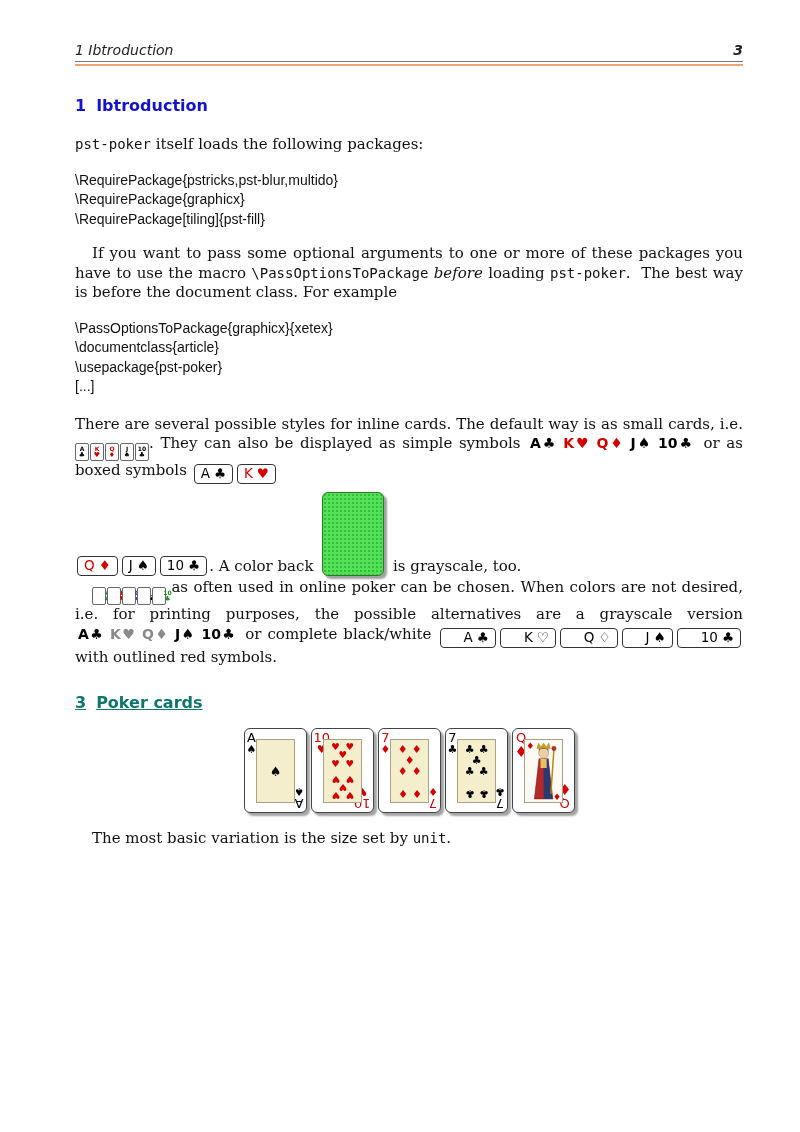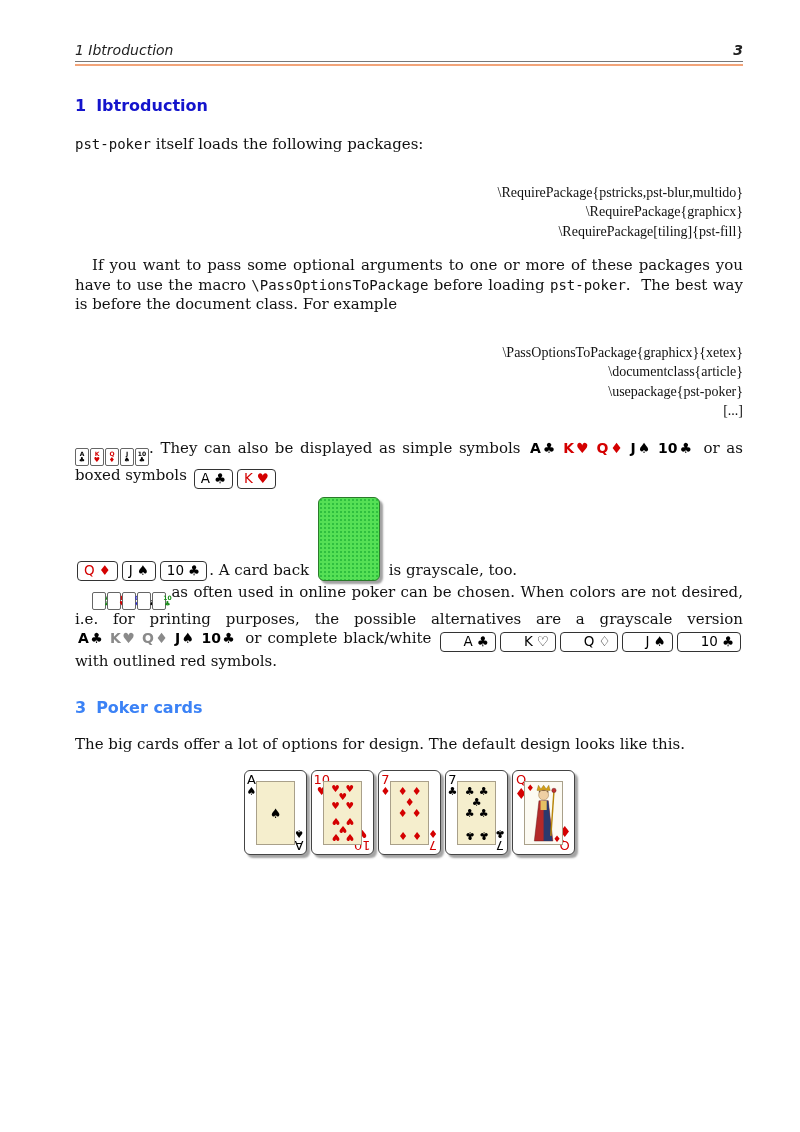--- a/index.html
+++ b/index.html
@@ -25,25 +25,25 @@
   .h3{margin-top:26px;}
   
   .para{line-height:19.5px;margin:0;}
   .just{text-align:justify;}
   .indent{text-indent:17px;}
   .mt20{margin-top:20px;}
   .mt18{margin-top:18px;}
   .mt15{margin-top:15px;}
   .mt16{margin-top:16px;}
   .mono{font-family:"DejaVu Sans Mono", monospace;font-size:14px;}
-  .it{}
+  .it{font-style:italic;}
   .sans{font-family:"DejaVu Sans", sans-serif;font-size:14px;}
   
-  .codeblock{font-family:Liberation Serif, serif;font-size:14px;
-    line-height:19.5px;margin-top:28px;white-space:pre;text-align:right;}
+  .codeblock{font-family:Liberation Sans, sans-serif;font-size:14px;
+    line-height:19.5px;margin-top:16px;white-space:pre;}
   
   .minirow{display:inline-flex;gap:1px;vertical-align:-3px;}
   .minicard{display:inline-flex;flex-direction:column;align-items:center;
     justify-content:center;width:12px;height:16px;background:#fff;
     border:1px solid #666;border-radius:2px;
     font-family:"DejaVu Sans", sans-serif;font-weight:bold;}
   .minicard .mc-rank{font-size:6px;line-height:7px;}
   .minicard .mc-suit{font-size:7px;line-height:7px;}
   
   .sym{font-family:"DejaVu Sans", sans-serif;font-weight:600;font-size:14px;
@@ -108,21 +108,21 @@
 \RequirePackage[tiling]{pst-fill}</div>
 
     <p class="para just indent mt15"><span class="cb-text">If you want to pass some optional arguments to one or more of these packages you have to use the macro </span><span class="mono">\PassOptionsToPackage</span><span class="cb-text"> </span><span class="it">before</span><span class="cb-text"> loading </span><span class="mono">pst-poker</span><span class="cb-text">.  The best way is before the document class. For example</span></p>
 
     <div class="codeblock">\PassOptionsToPackage{graphicx}{xetex}
 \documentclass{article}
 \usepackage{pst-poker}
 [...]</div>
 
 
-    <p class="para just mt18"><span class="minirow">
+    <p class="para just mt18"><span class="cb-text">There are several possible styles for inline cards. The default way is as small cards, i.e. </span><span class="minirow">
           <span class="minicard">
             <span class="mc-rank" style="color: rgb(0, 0, 0);">A</span>
             <span class="mc-suit" style="color: rgb(0, 0, 0);">♣</span>
           </span>
           <span class="minicard">
             <span class="mc-rank" style="color: rgb(212, 0, 0);">K</span>
             <span class="mc-suit" style="color: rgb(212, 0, 0);">♥</span>
           </span>
           <span class="minicard">
             <span class="mc-rank" style="color: rgb(212, 0, 0);">Q</span>
@@ -135,21 +135,21 @@
           <span class="minicard">
             <span class="mc-rank" style="color: rgb(0, 0, 0);">10</span>
             <span class="mc-suit" style="color: rgb(0, 0, 0);">♣</span>
           </span>
         </span><span class="cb-text">. They can also be displayed as simple symbols </span><span class="sym" style="color: rgb(0, 0, 0);">A♣</span><span class="sym" style="color: rgb(212, 0, 0);">K♥</span><span class="sym" style="color: rgb(212, 0, 0);">Q♦</span><span class="sym" style="color: rgb(0, 0, 0);">J♠</span><span class="sym" style="color: rgb(0, 0, 0);">10♣</span><span class="cb-text"> or as boxed symbols </span><span class="boxsym"><span class="bs-rank" style="color: rgb(0, 0, 0);">A</span><span class="bs-suit" style="color: rgb(0, 0, 0);">♣</span></span><span class="boxsym"><span class="bs-rank" style="color: rgb(212, 0, 0);">K</span><span class="bs-suit" style="color: rgb(212, 0, 0);">♥</span></span></p>
 
     <div class="cardback-row">
         <span class="boxsym"><span class="bs-rank" style="color: rgb(212, 0, 0);">Q</span><span class="bs-suit" style="color: rgb(212, 0, 0);">♦</span></span>
         <span class="boxsym"><span class="bs-rank" style="color: rgb(0, 0, 0);">J</span><span class="bs-suit" style="color: rgb(0, 0, 0);">♠</span></span>
         <span class="boxsym"><span class="bs-rank" style="color: rgb(0, 0, 0);">10</span><span class="bs-suit" style="color: rgb(0, 0, 0);">♣</span></span>
-        <span class="cb-text">. A card back </span>
+        <span class="cb-text">. A color back </span>
         <span class="cardback"></span>
         <span class="cb-text"> is grayscale, too.</span>
       </div>
 
     <p class="para just indent" style="margin-top:2px;"><span class="minirow">
           <span class="minicard">
             <span class="mc-rank" style="color: rgb(26, 140, 26);">A</span>
             <span class="mc-suit" style="color: rgb(26, 140, 26);">♣</span>
           </span>
           <span class="minicard">
@@ -163,25 +163,24 @@
           <span class="minicard">
             <span class="mc-rank" style="color: rgb(0, 0, 0);">J</span>
             <span class="mc-suit" style="color: rgb(0, 0, 0);">♠</span>
           </span>
           <span class="minicard">
             <span class="mc-rank" style="color: rgb(26, 140, 26);">10</span>
             <span class="mc-suit" style="color: rgb(26, 140, 26);">♣</span>
           </span>
         </span><span class="cb-text"> as often used in online poker can be chosen. When colors are not desired, i.e. for printing purposes, the possible alternatives are a grayscale version </span><span class="sym" style="color: rgb(0, 0, 0);">A♣</span><span class="sym" style="color: rgb(138, 138, 138);">K♥</span><span class="sym" style="color: rgb(138, 138, 138);">Q♦</span><span class="sym" style="color: rgb(0, 0, 0);">J♠</span><span class="sym" style="color: rgb(0, 0, 0);">10♣</span><span class="cb-text"> or complete black/white </span><span class="boxsym"><span class="bs-rank" style="color: rgb(0, 0, 0);">A</span><span class="bs-suit" style="color: rgb(0, 0, 0);">♣</span></span><span class="boxsym"><span class="bs-rank" style="color: rgb(0, 0, 0);">K</span><span class="bs-suit" style="color: rgb(0, 0, 0);">♡</span></span><span class="boxsym"><span class="bs-rank" style="color: rgb(0, 0, 0);">Q</span><span class="bs-suit" style="color: rgb(0, 0, 0);">♢</span></span><span class="boxsym"><span class="bs-rank" style="color: rgb(0, 0, 0);">J</span><span class="bs-suit" style="color: rgb(0, 0, 0);">♠</span></span><span class="boxsym"><span class="bs-rank" style="color: rgb(0, 0, 0);">10</span><span class="bs-suit" style="color: rgb(0, 0, 0);">♣</span></span><span class="cb-text"> with outlined red symbols.</span></p>
 
-    <h2 class="secheading h3" style="color: #3b82f6;">
+    <h2 class="secheading h3" style="color: #0f766e; text-decoration: underline;">
       <span class="secnum">3</span><span>Poker cards</span>
     </h2>
 
-    <p class="para mt18">The big cards offer a lot of options for design. The default design looks like this.</p>
 
     <div class="bigcards">
         <div class="bigcard">
           <div class="cix tl">
             <span class="rank" style="color: rgb(0, 0, 0);">A</span>
             <span class="suit" style="color: rgb(0, 0, 0);">♠</span>
           </div>
           <div class="cix br">
             <span class="rank" style="color: rgb(0, 0, 0);">A</span>
             <span class="suit" style="color: rgb(0, 0, 0);">♠</span>
@@ -269,16 +268,17 @@
               <rect x="15" y="18" width="6" height="9" fill="#e6c063"></rect>
               <line x1="25" y1="52" x2="28" y2="9" stroke="#b8860b" stroke-width="1.4"></line>
               <circle cx="28" cy="8" r="2.1" fill="#c03030" stroke="#5a1414" stroke-width="0.4"></circle>
             </svg>
             <span class="inner-dia" style="color: rgb(212, 0, 0); left: 14%; top: 9%;">♦</span>
             <span class="inner-dia" style="color: rgb(212, 0, 0); left: 86%; top: 91%;">♦</span>
           </div>
         </div>
       </div>
 
+    <p class="para indent mt16"><span class="cb-text">The most basic variation is the </span><span class="sans">size</span><span class="cb-text"> set by </span><span class="mono">unit</span><span class="cb-text">.</span></p>
 
     <div class="footer-space"></div>
   </div>
 </div>
 
 </body></html>

